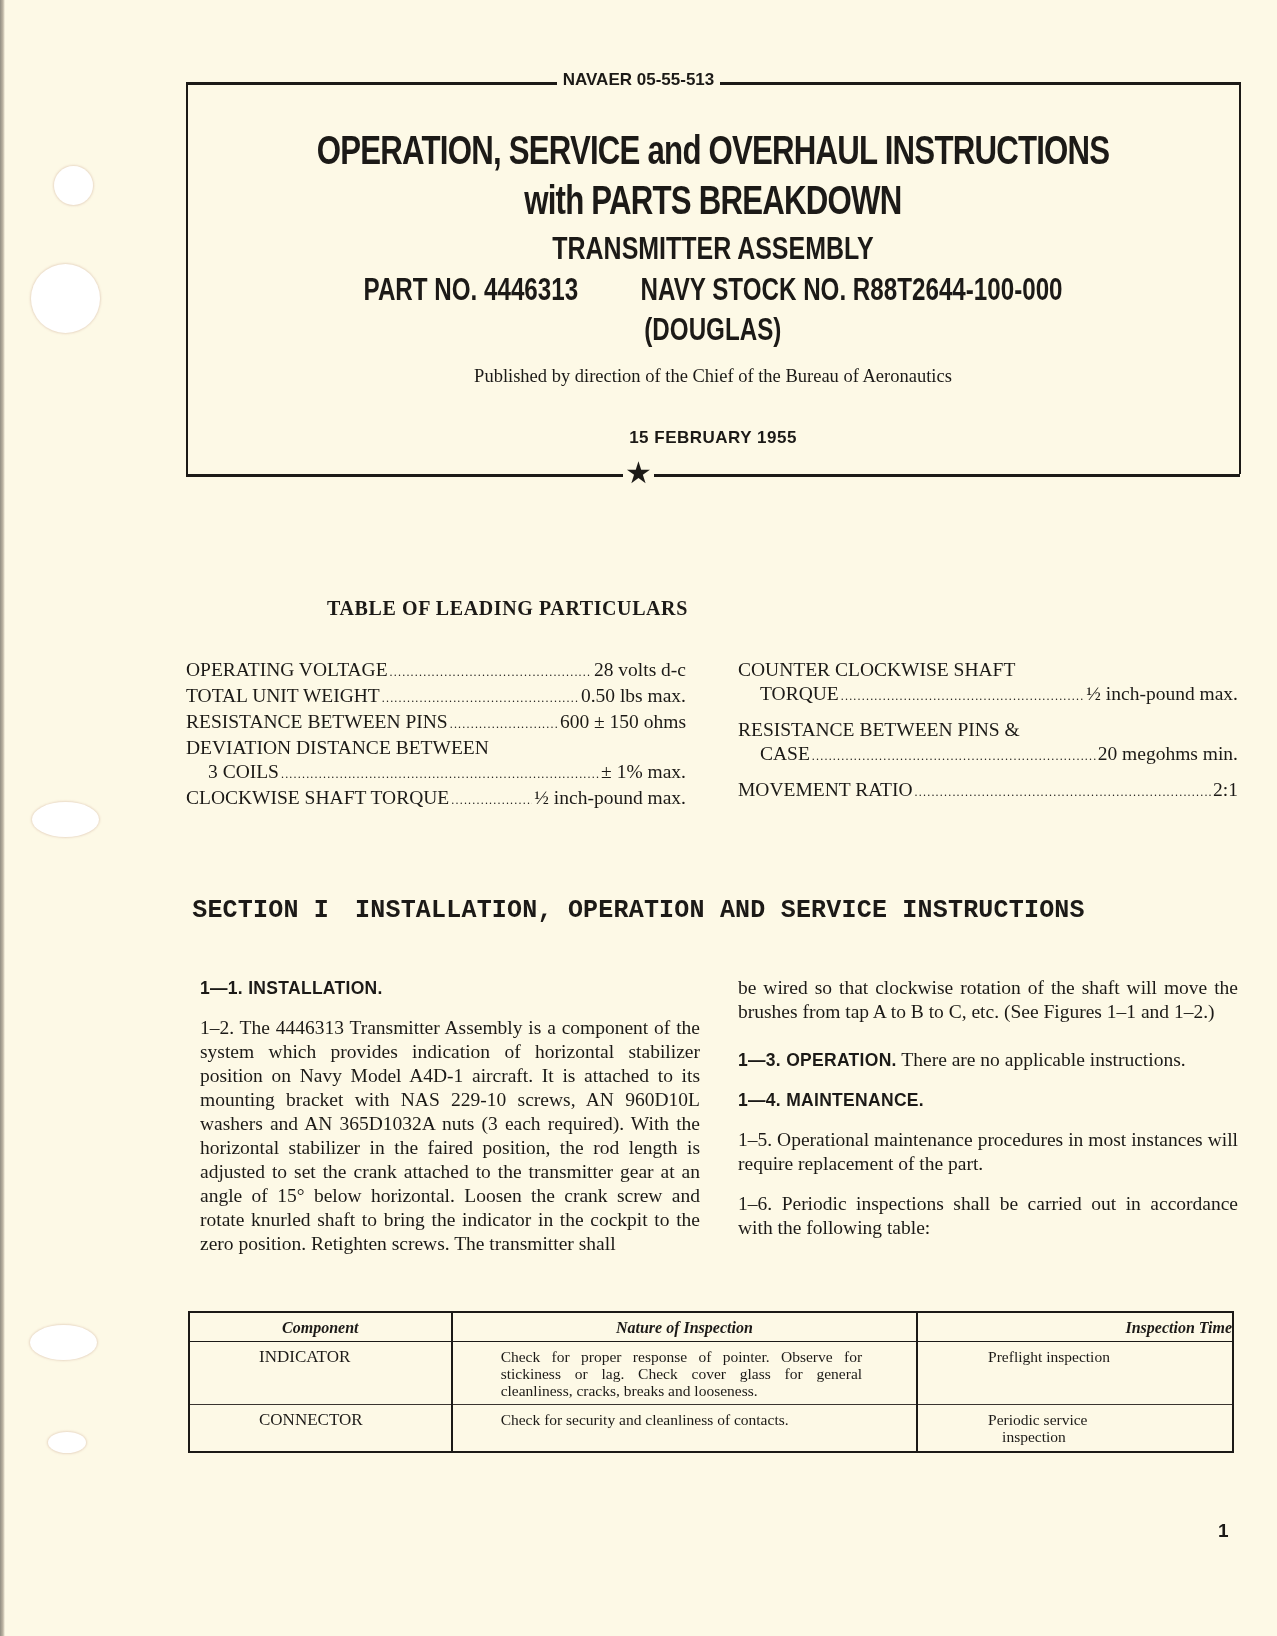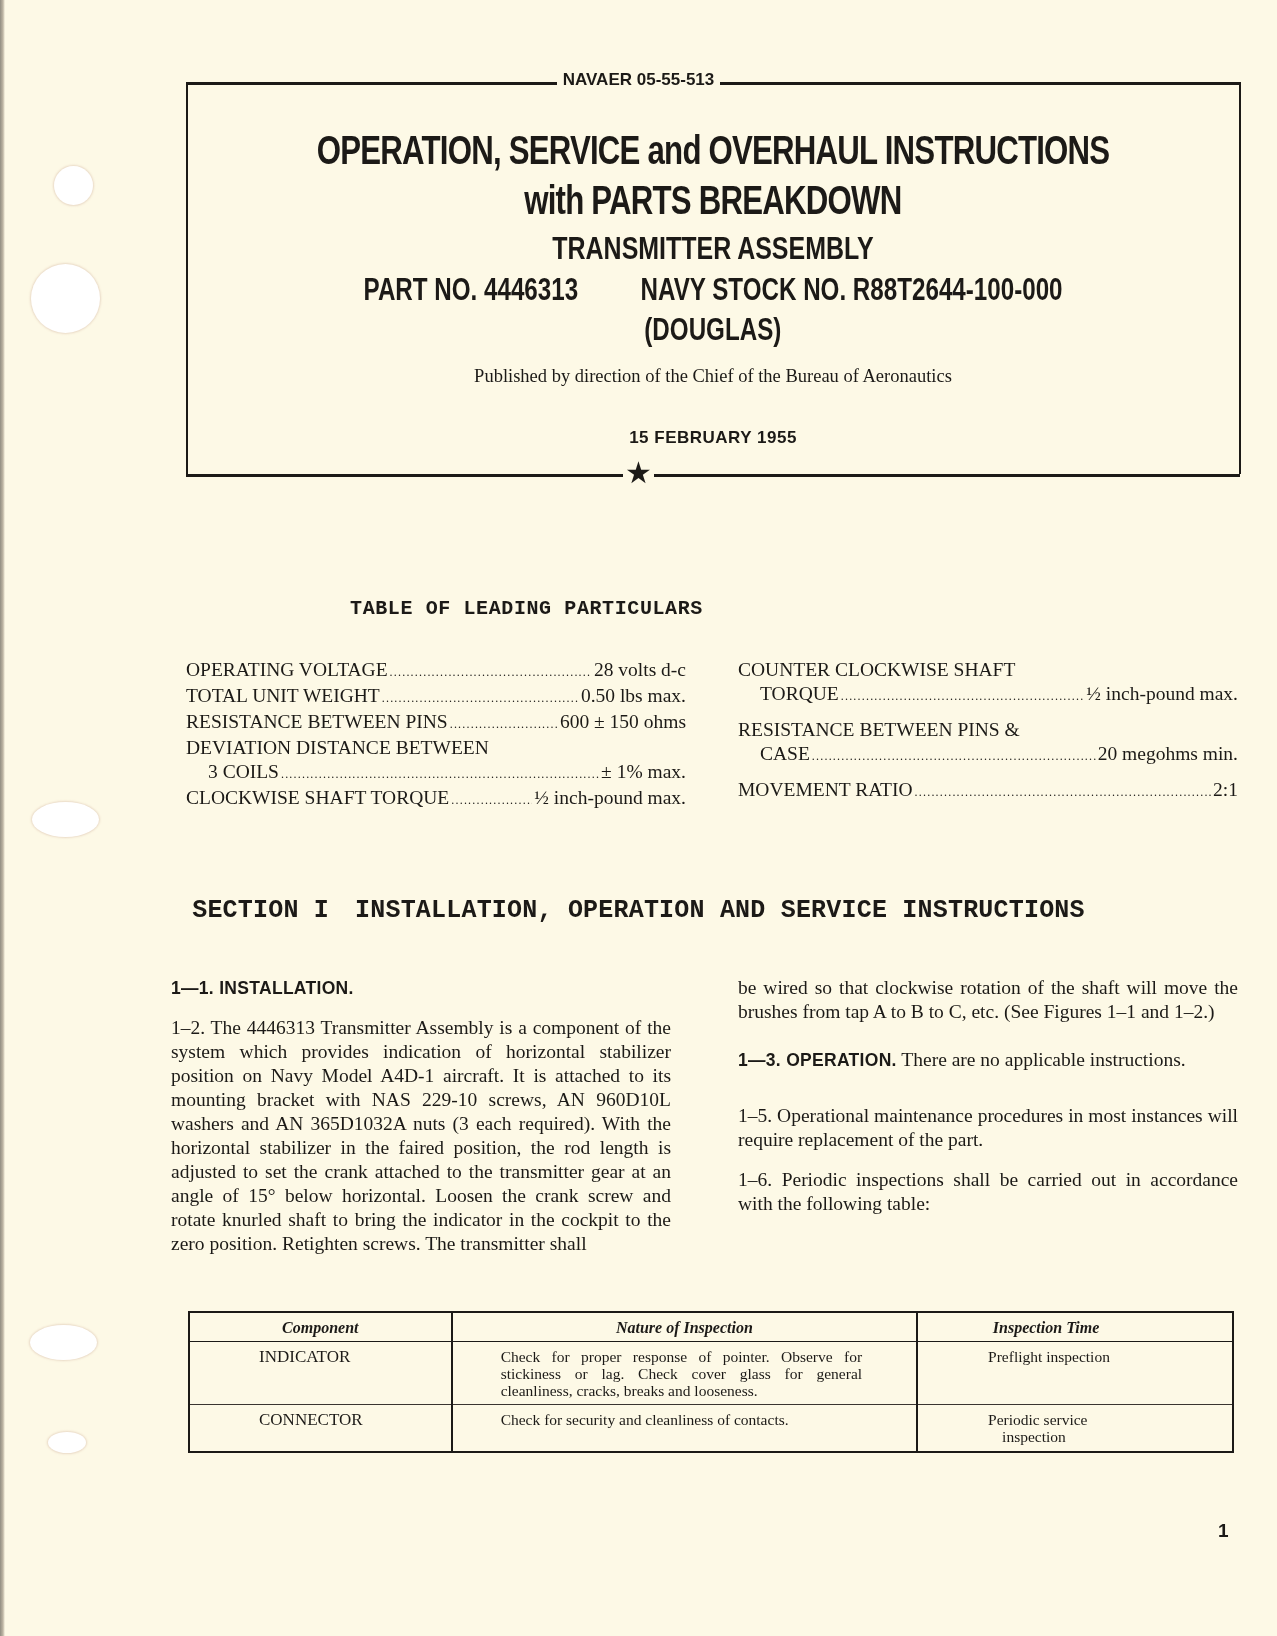--- a/index.html
+++ b/index.html
@@ -50,21 +50,21 @@
   .t3 .inner { font-weight: bold; }
   .t4 { top: 272px; font-size: 31px; }
   .t4 .gap { display: inline-block; width: 80px; }
   .t5 { top: 312px; font-size: 31px; }
   .t6 { top: 366px; font-family: "Liberation Serif", serif; font-size: 18.5px; }
   .t7 { top: 428px; font-family: "Liberation Sans", sans-serif; font-weight: bold; font-size: 17px; letter-spacing: 0.5px; }
 
   
   .lp-title {
     position: absolute; top: 597px; left: 0; width: 1015px; text-align: center;
-    font-family: Liberation Mono, monospace; font-weight: bold; font-size: 20px; letter-spacing: 0.6px; padding-left: 19px;
+    font-family: Liberation Serif, serif; font-weight: bold; font-size: 20px; letter-spacing: 0.6px;
   }
   .lp-col { position: absolute; font-size: 19.5px; line-height: 24px; }
   .lp-left { left: 186px; top: 658px; width: 500px; }
   .lp-right { left: 738px; top: 658px; width: 500px; }
   .lp-row { display: flex; align-items: baseline; white-space: nowrap; }
   .lp-row .label { flex: 0 0 auto; }
   .lp-row .dots {
     flex: 1 1 auto; overflow: hidden; margin: 0 2px; letter-spacing: 1.2px; font-size: 12px;
   }
   .lp-row .dots::before { content: "............................................................................................................................................................."; }
@@ -74,21 +74,21 @@
 
   
   .section-title {
     position: absolute; top: 896px; left: 0; width: 1277px; text-align: center; white-space: nowrap;
     font-family: Liberation Mono, monospace; font-weight: bold; font-size: 25px; letter-spacing: 0.2px;
   }
   .section-title .num { margin-right: 26px; }
 
   
   .col { position: absolute; font-size: 19.5px; line-height: 24px; text-align: justify; }
-  .col-left { left: 171px; top: 976px; width: 500px; }
+  .col-left { left: 200px; top: 976px; width: 500px; }
   .col-right { left: 738px; top: 976px; width: 500px; }
   .para-head {
     font-family: "Liberation Sans", sans-serif; font-weight: bold; font-size: 17.5px; letter-spacing: 0.3px;
   }
   .para { margin: 0; }
   .para-left-body { margin-top: 16px; text-align: justify; }
   .block-gap { height: 24px; }
   .block-gap-sm { height: 16px; }
 
   
@@ -106,21 +106,21 @@
     padding: 6px 0 4px 0;
   }
   .insp-table tr:last-child td { border-bottom: none; }
   .insp-table th:last-child, .insp-table td:last-child { border-right: none; }
   .insp-table .c1 { width: 232px; }
   .insp-table .c2 { width: 494px; }
   .insp-table .c3 { width: 320px; }
   .insp-table td.c1 { padding-left: 69px; font-size: 17px; }
   .insp-table td.c2 { padding-left: 48px; padding-right: 54px; text-align: justify; }
   .insp-table td.c3 { padding-left: 70px; }
-  .insp-table th.c3 { padding-right: 58px; }
+  .insp-table th.c3 { text-align: right; }
   .insp-table td.c3 .line2 { display: block; padding-left: 14px; }
   .row-1 td { height: 52px; }
   .row-2 td { height: 34px; }
   .row-3 td { height: 36px; }
 
   .page-number {
     position: absolute; top: 1520px; left: 1218px;
     font-family: "Liberation Sans", sans-serif; font-weight: bold; font-size: 19px;
   }
 </style>
@@ -221,20 +221,21 @@
 </div>
 
 <div class="col col-right">
   <p class="para">be wired so that clockwise rotation of the shaft will move the brushes from tap A to B to C, etc. (See Figures 1–1 and 1–2.)</p>
   <div class="block-gap"></div>
   <p class="para">
     <span class="para-head">1—3. OPERATION.</span>
     <span>There are no applicable instructions.</span>
   </p>
   <div class="block-gap-sm"></div>
+  <div class="para-head">1—4. MAINTENANCE.</div>
   <div class="block-gap-sm"></div>
   <p class="para">1–5. Operational maintenance procedures in most instances will require replacement of the part.</p>
   <div class="block-gap-sm"></div>
   <p class="para">1–6. Periodic inspections shall be carried out in accordance with the following table:</p>
 </div>
 
 <table class="insp-table">
   <thead>
     <tr>
       <th class="c1">Component</th>

